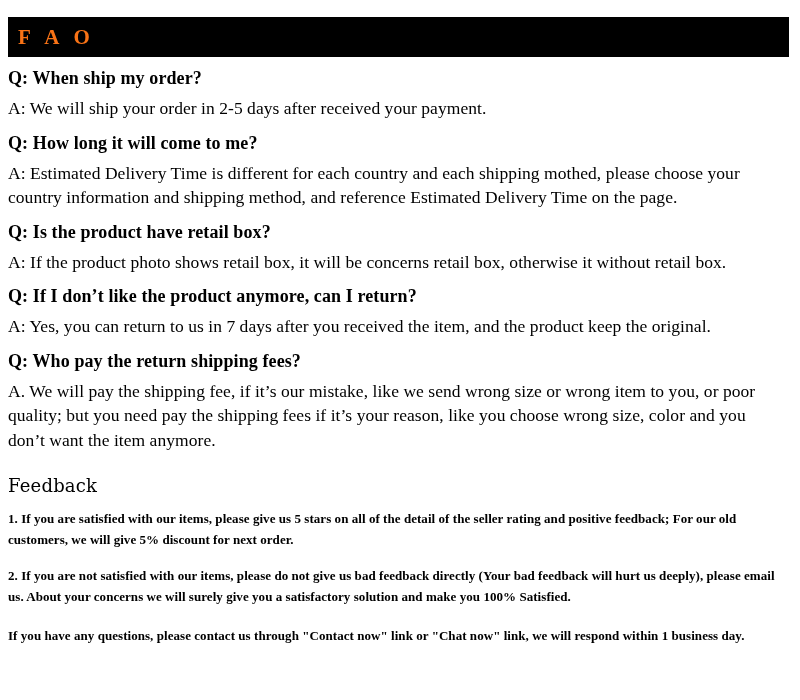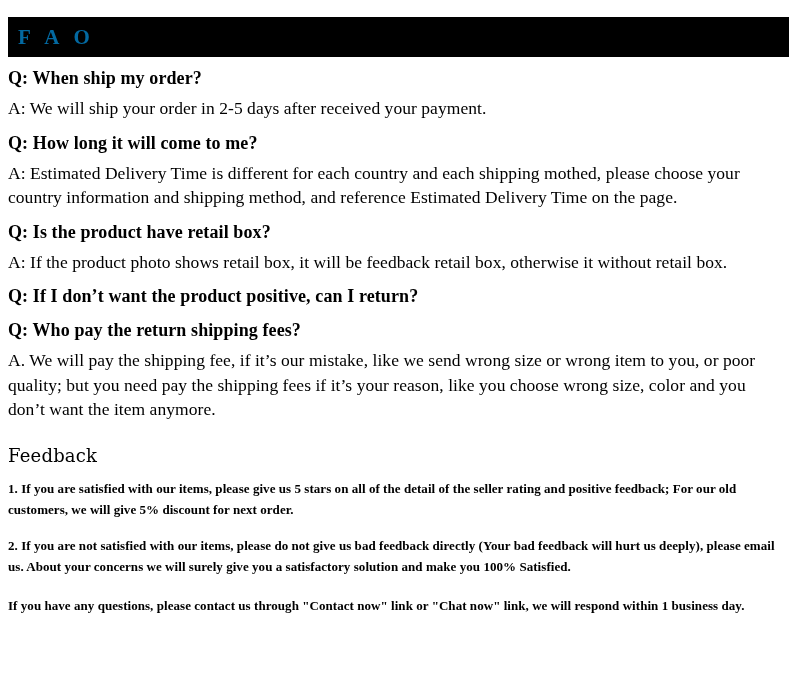--- a/index.html
+++ b/index.html
@@ -27,21 +27,21 @@
     position: absolute;
     left: 8px;
     top: 17px;
     width: 781px;
     height: 40px;
     background: #000000;
     display: flex;
     align-items: center;
   }
   .title-bar .title-text {
-    color: #0369a1;
+    color: #f97316;
     font-family: "Liberation Serif", "DejaVu Serif", serif;
     font-weight: 700;
     font-size: 21px;
     letter-spacing: 5px;
     padding-left: 10px;
     line-height: 1;
   }
 
   
   .content {
@@ -115,25 +115,26 @@
       <p class="a-line">A: We will ship your order in 2-5 days after received your payment.</p>
     </div>
 
     <div class="qa-block">
       <p class="q-line">Q: How long it will come to me?</p>
       <p class="a-line">A: Estimated Delivery Time is different for each country and each shipping mothed, please choose your country information and shipping method, and reference Estimated Delivery Time on the page.</p>
     </div>
 
     <div class="qa-block">
       <p class="q-line">Q: Is the product have retail box?</p>
-      <p class="a-line">A: If  the product photo shows retail box, it will be feedback retail box, otherwise it without retail box.</p>
+      <p class="a-line">A: If  the product photo shows retail box, it will be concerns retail box, otherwise it without retail box.</p>
     </div>
 
     <div class="qa-block">
-      <p class="q-line">Q: If  I don’t want the product positive, can I return?</p>
+      <p class="q-line">Q: If  I don’t like the product anymore, can I return?</p>
+      <p class="a-line">A: Yes, you can return to us in 7 days after you received the item, and the product keep the original.</p>
     </div>
 
     <div class="qa-block">
       <p class="q-line">Q: Who pay the return shipping fees?</p>
       <p class="a-line">A.  We will pay the shipping fee, if  it’s our mistake, like we send wrong size or wrong item to you, or poor quality; but you need pay the shipping fees if  it’s your reason, like you choose wrong size, color and you don’t want the item anymore.</p>
     </div>
 
     <div class="section feedback-section">
       <p class="section-heading">Feedback</p>
       <div class="feedback-list">

